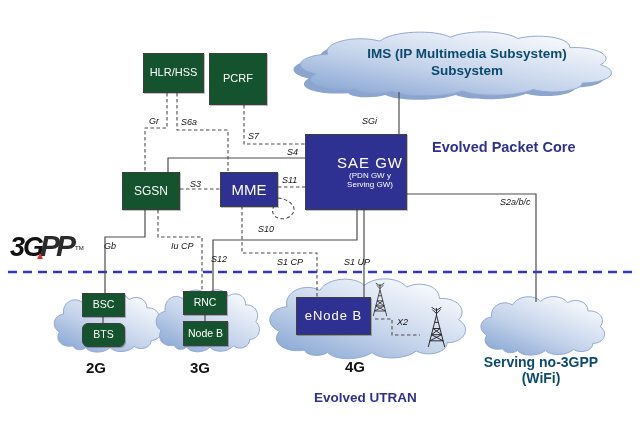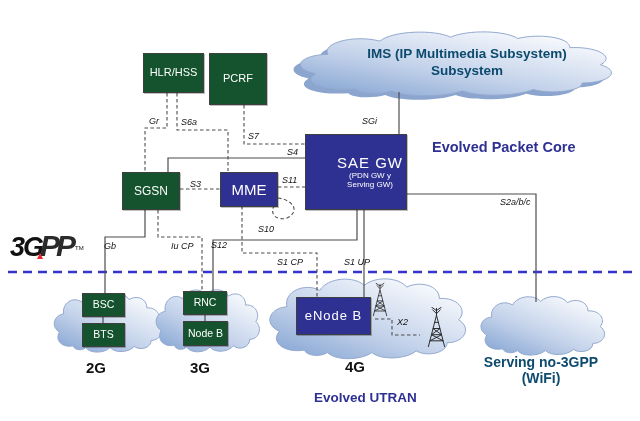--- a/index.html
+++ b/index.html
@@ -81,36 +81,36 @@
   <div class="node teal" style="left:143px;top:53px;width:61px;height:40px;font-size:11px;">HLR/HSS</div>
   <div class="node teal" style="left:209px;top:53px;width:58px;height:52px;font-size:11px;">PCRF</div>
   <div class="node teal" style="left:122px;top:172px;width:58px;height:38px;font-size:12px;">SGSN</div>
   <div class="node indigo" style="left:220px;top:172px;width:58px;height:35px;font-size:15px;">MME</div>
   <div class="node indigo sae" style="left:305px;top:134px;width:102px;height:76px;padding-left:28px;">
     <span class="sae-title">SAE GW</span>
     <span class="sae-sub">(PDN GW y</span>
     <span class="sae-sub">Serving GW)</span>
   </div>
   <div class="node teal" style="left:82px;top:293px;width:43px;height:24px;font-size:10.5px;">BSC</div>
-  <div class="node teal" style="left:82px;top:323px;width:43px;height:24px;font-size:10.5px;">BTS</div>
+  <div class="node teal" style="left:82px;top:323px;width:43px;height:24px;font-size:10.5px;border-radius:6px;">BTS</div>
   <div class="node teal" style="left:183px;top:291px;width:44px;height:24px;font-size:10.5px;">RNC</div>
   <div class="node teal" style="left:183px;top:321px;width:45px;height:25px;font-size:10.5px;">Node B</div>
   <div class="node indigo" style="left:296px;top:297px;width:75px;height:38px;font-size:13px;letter-spacing:1px;">eNode B</div>
 
   <div class="if" style="left:149px;top:116px;">Gr</div>
   <div class="if" style="left:181px;top:117px;">S6a</div>
   <div class="if" style="left:248px;top:131px;">S7</div>
   <div class="if" style="left:362px;top:116px;">SGi</div>
   <div class="if" style="left:287px;top:147px;">S4</div>
   <div class="if" style="left:190px;top:179px;">S3</div>
   <div class="if" style="left:282px;top:175px;">S11</div>
   <div class="if" style="left:258px;top:214px;margin-top:10px;">S10</div>
   <div class="if" style="left:104px;top:241px;">Gb</div>
   <div class="if" style="left:171px;top:241px;">Iu CP</div>
-  <div class="if" style="left:211px;top:240px;">S12</div>
+  <div class="if" style="left:211px;top:254px;">S12</div>
   <div class="if" style="left:277px;top:257px;">S1 CP</div>
   <div class="if" style="left:344px;top:257px;">S1 UP</div>
   <div class="if" style="left:500px;top:197px;">S2a/b/c</div>
   <div class="if" style="left:397px;top:317px;">X2</div>
 
   <div class="cloudtext" style="left:347px;top:45px;width:240px;font-size:13.5px;line-height:17px;">
     <div>IMS (IP Multimedia Subsystem)</div>
     <div>Subsystem</div>
   </div>
   <div class="glabel" style="left:86px;top:359px;">2G</div>

